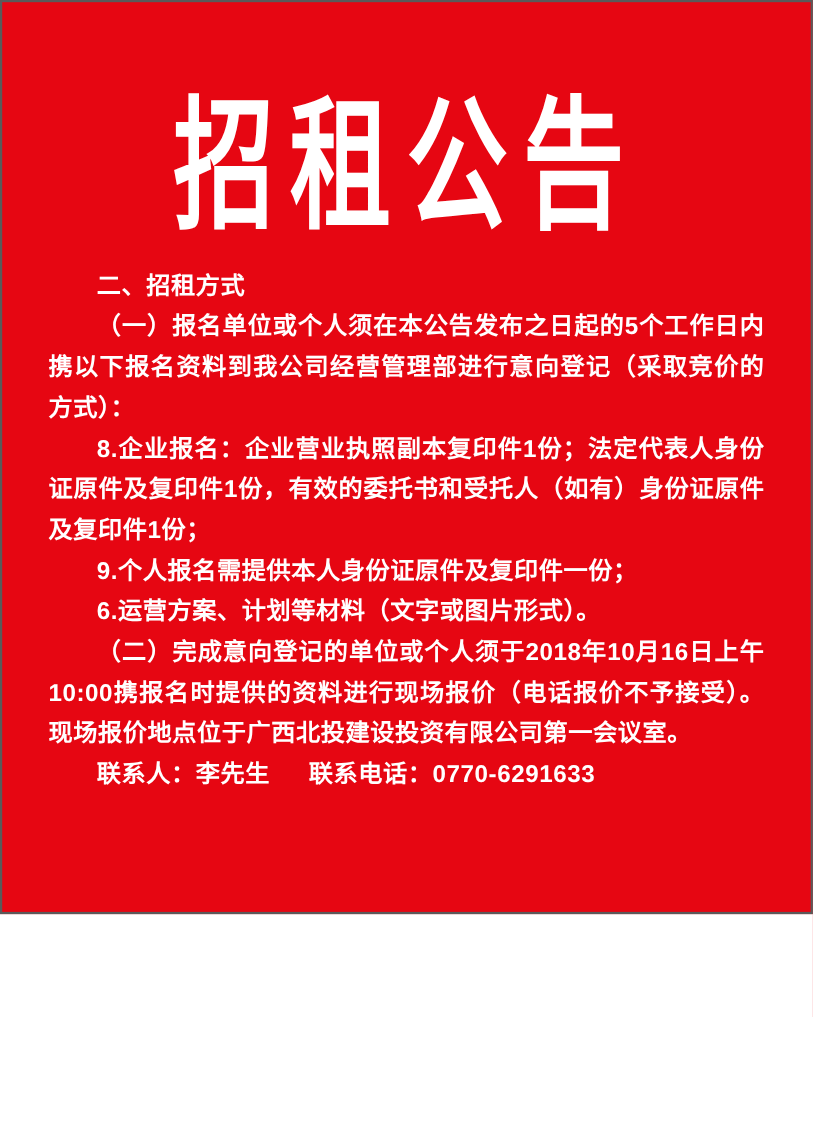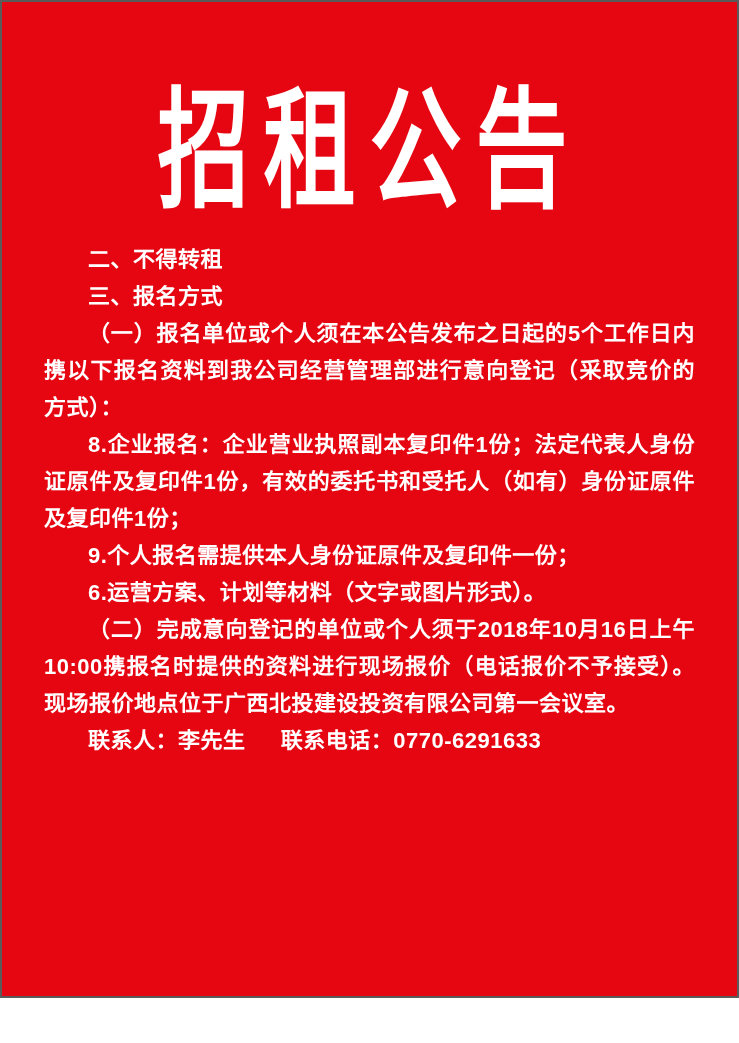--- a/index.html
+++ b/index.html
@@ -8,21 +8,21 @@
     --border:#5a5a5a;
   }
   html,body{margin:0;padding:0;}
   body{
     width:739px;height:1043px;
     font-family:"Liberation Sans","DejaVu Sans",sans-serif;
     background:#ffffff;
   }
   .poster{
     position:relative;
-    width:739px;height:998px;
+    width:739px;height:831px;
     box-sizing:border-box;
     background:var(--background);
     border:2px solid var(--border);
     color:var(--text);
     overflow:hidden;
   }
   .title{
     margin:85px 0 0 0;
     height:92px;
     text-align:center;
@@ -58,22 +58,21 @@
   }
 </style>
 </head>
 <body>
 
 <div class="poster">
 
   <h1 class="title"><span class="title-text">招租公告</span></h1>
 
   <div class="content">
-    <p>二、不得转租</p>
-    <p>三、报名方式</p>
+    <p>二、招租方式</p>
     <p>（一）报名单位或个人须在本公告发布之日起的5个工作日内携以下报名资料到我公司经营管理部进行意向登记（采取竞价的方式）：</p>
     <p>8.企业报名：企业营业执照副本复印件1份；法定代表人身份证原件及复印件1份，有效的委托书和受托人（如有）身份证原件及复印件1份；</p>
     <p>9.个人报名需提供本人身份证原件及复印件一份；</p>
     <p>6.运营方案、计划等材料（文字或图片形式）。</p>
     <p>（二）完成意向登记的单位或个人须于2018年10月16日上午10:00携报名时提供的资料进行现场报价（电话报价不予接受）。现场报价地点位于广西北投建设投资有限公司第一会议室。</p>
     <p><span>联系人：</span><span>李先生</span><span class="contact-gap"></span><span>联系电话：</span><span>0770-6291633</span></p>
   </div>
 
 </div>
 

